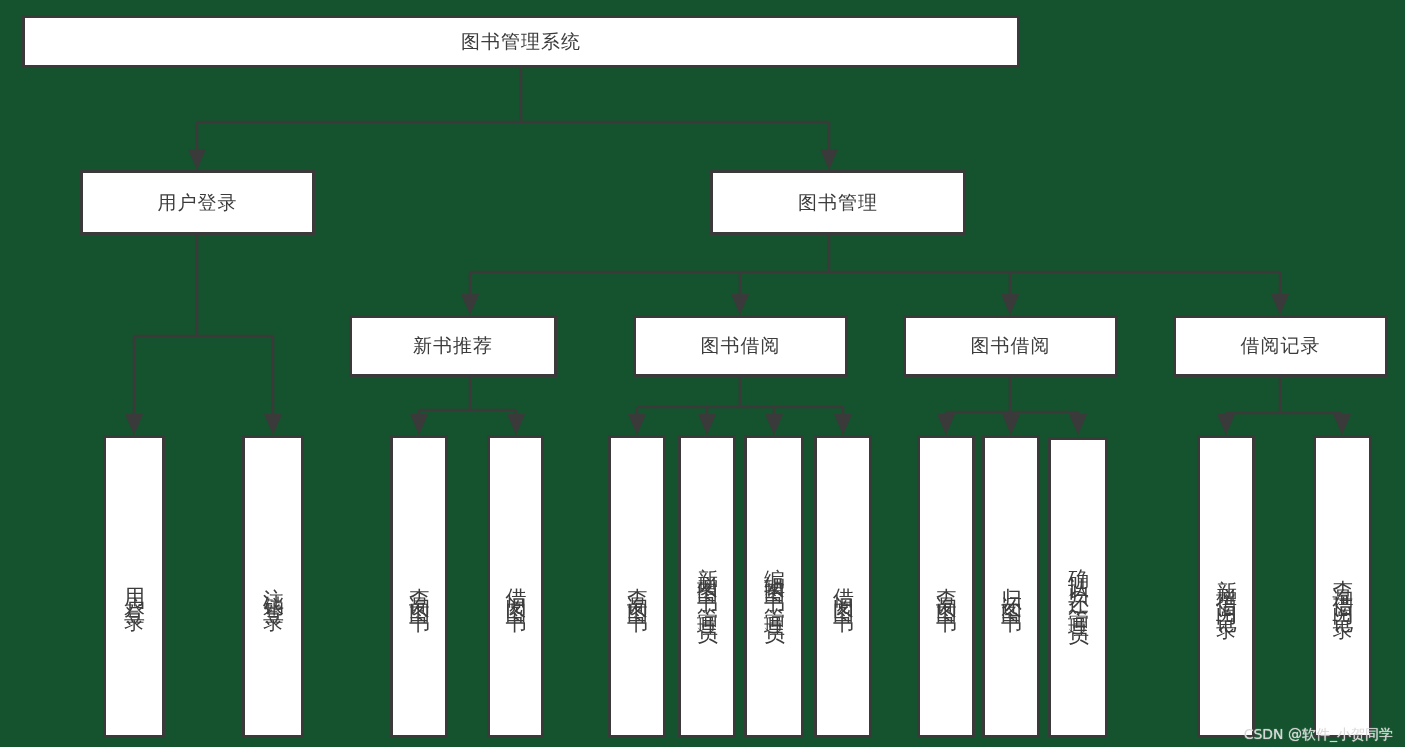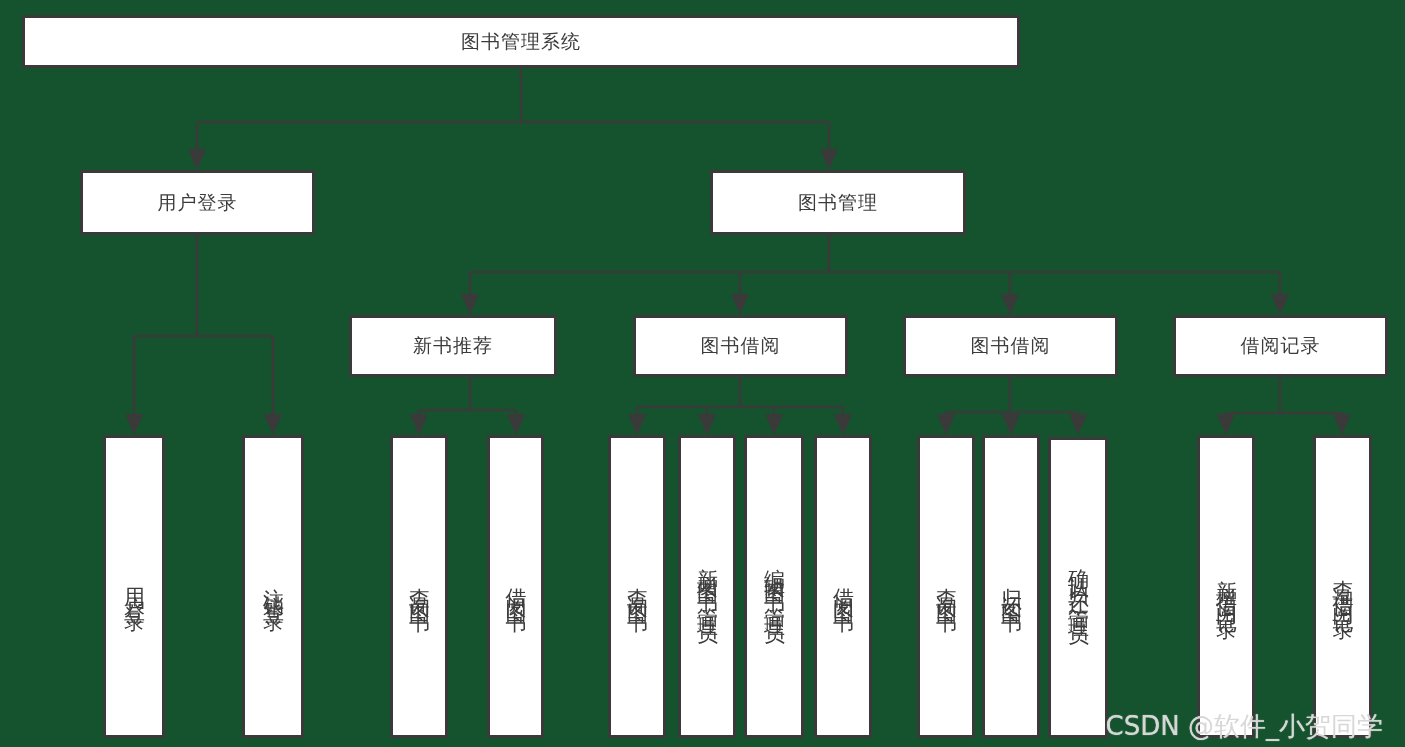--- a/index.html
+++ b/index.html
@@ -41,23 +41,23 @@
   .leaf .v-label {
     writing-mode: vertical-lr;
     text-orientation: mixed;
     font-size: 21px;
     letter-spacing: 8px;
     line-height: 1;
     white-space: nowrap;
   }
   .watermark {
     position: absolute;
-    right: 22px;
+    right: 12px;
     bottom: 3px;
-    font-size: 26px;
+    font-size: 14px;
     color: rgba(214, 214, 214, 0.95);
     text-shadow: 0 0 1px rgba(255, 255, 255, 0.85);
     white-space: nowrap;
     z-index: 10;
     pointer-events: none;
   }
 </style>
 </head>
 <body>
 

